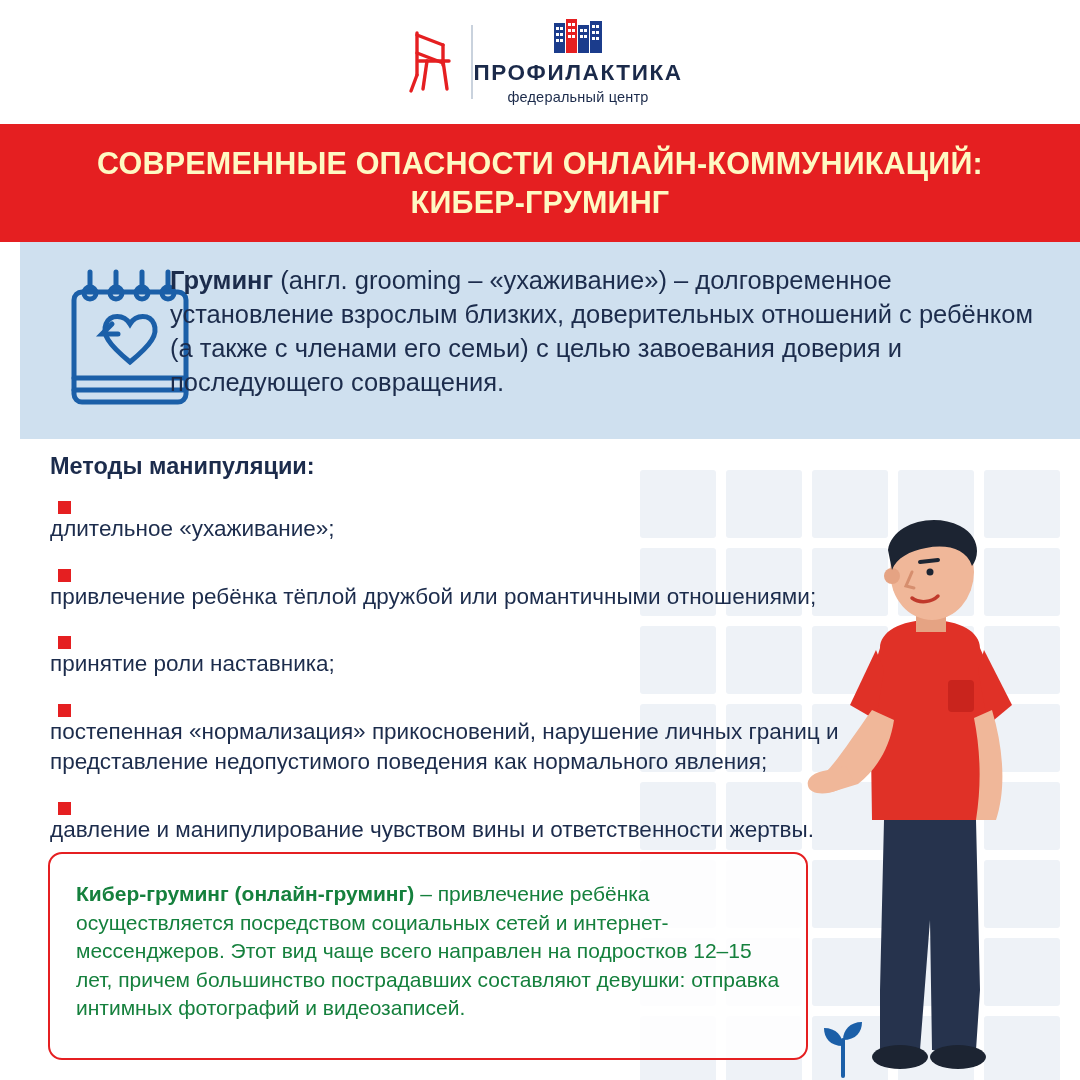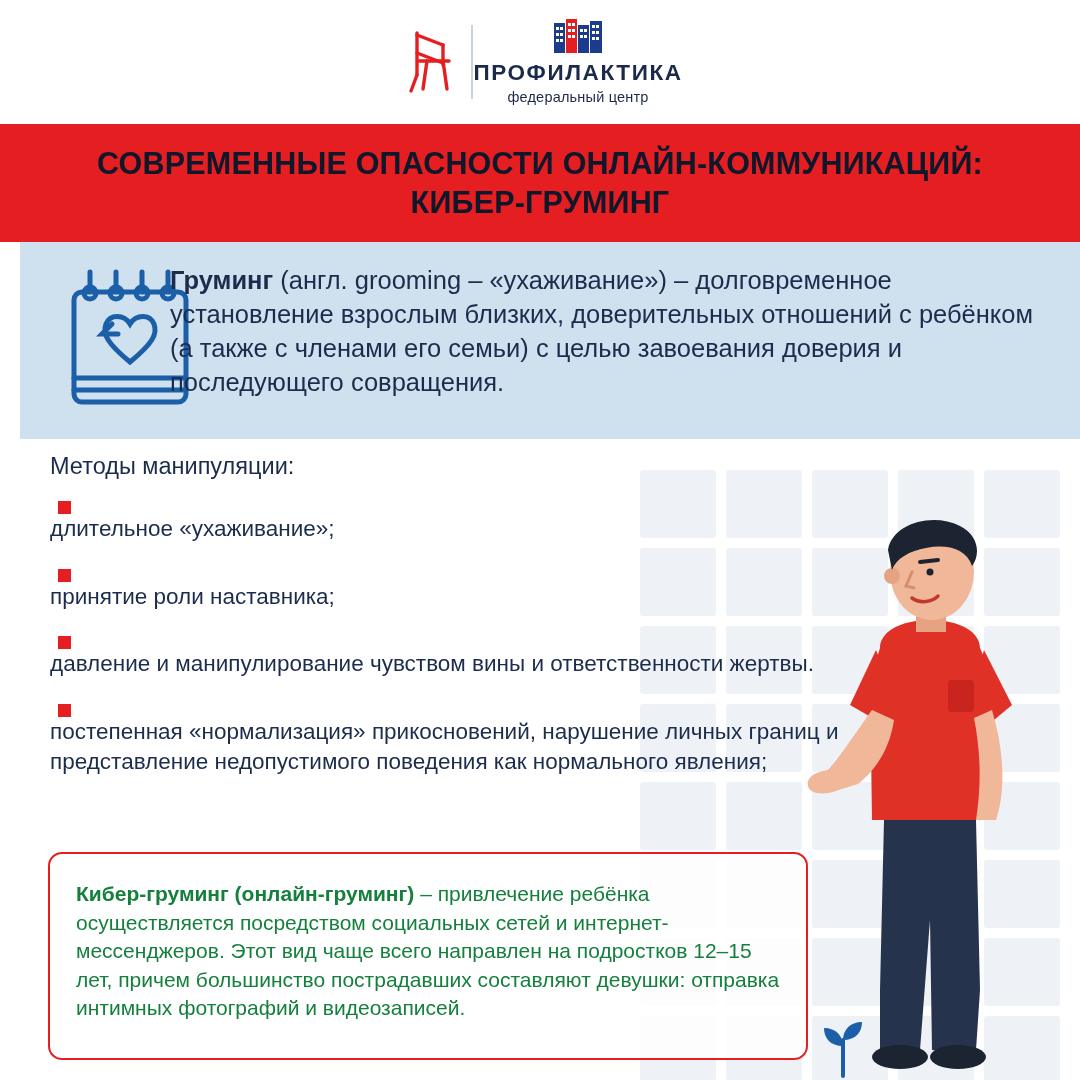--- a/index.html
+++ b/index.html
@@ -59,21 +59,21 @@
   .title-band {
     position: absolute;
     left: 0; top: 124px;
     width: 1080px; height: 118px;
     background: #e51f21;
     display: flex; flex-direction: column;
     align-items: center; justify-content: center;
     z-index: 3;
   }
   .title-band h1 {
-    color: #0f172a;
+    color: #fef9c3;
     font-size: 30.5px;
     font-weight: bold;
     line-height: 1.28;
     text-align: center;
     letter-spacing: .2px;
   }
 
   
   .definition {
     position: absolute;
@@ -97,21 +97,21 @@
     line-height: 1.33;
     color: #1c2c4c;
   }
   .def-text b { font-weight: bold; }
 
   
   .methods-title {
     position: absolute;
     left: 50px; top: 453px;
     font-size: 23.5px;
-    font-weight: normal;
+    font-weight: bold;
     color: #1c2c4c;
     z-index: 2;
   }
   .methods-list {
     position: absolute;
     left: 50px; top: 492px;
     width: 840px;
     z-index: 2;
   }
   .m-item {
@@ -300,29 +300,33 @@
   </div>
 
   <div class="methods-title">Методы манипуляции:</div>
   <div class="methods-list" id="methodsList">
       <div class="m-item">
         <span class="m-bullet"></span>
         <span class="m-text">длительное «ухаживание»;</span>
       </div>
       <div class="m-item">
         <span class="m-bullet"></span>
+        <span class="m-text">привлечение ребёнка тёплой дружбой или романтичными отношениями;</span>
+      </div>
+      <div class="m-item">
+        <span class="m-bullet"></span>
         <span class="m-text">принятие роли наставника;</span>
       </div>
       <div class="m-item">
         <span class="m-bullet"></span>
+        <span class="m-text">постепенная «нормализация» прикосновений, нарушение личных границ и представление недопустимого поведения как нормального явления;</span>
+      </div>
+      <div class="m-item">
+        <span class="m-bullet"></span>
         <span class="m-text">давление и манипулирование чувством вины и ответственности жертвы.</span>
-      </div>
-      <div class="m-item">
-        <span class="m-bullet"></span>
-        <span class="m-text">постепенная «нормализация» прикосновений, нарушение личных границ и представление недопустимого поведения как нормального явления;</span>
       </div>
     </div>
 
   <div class="cyber-box">
     <p>
       <b>Кибер-груминг (онлайн-груминг)</b><span> – привлечение ребёнка осуществляется посредством социальных сетей и интернет-мессенджеров. Этот вид чаще всего направлен на подростков 12–15 лет, причем большинство пострадавших составляют девушки: отправка интимных фотографий и видеозаписей.</span>
     </p>
   </div>
 
   <div class="person">

